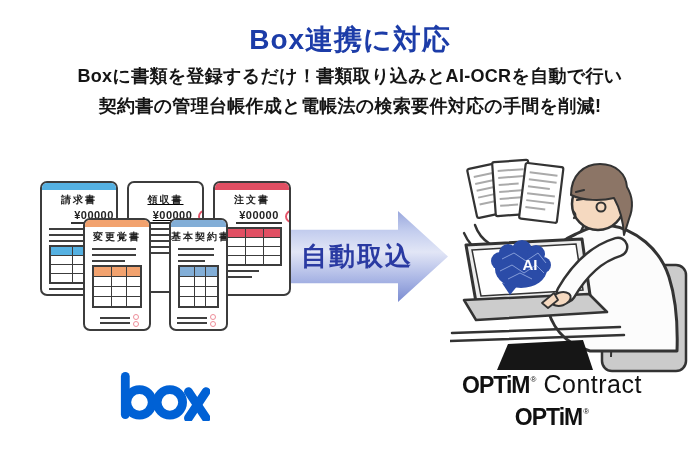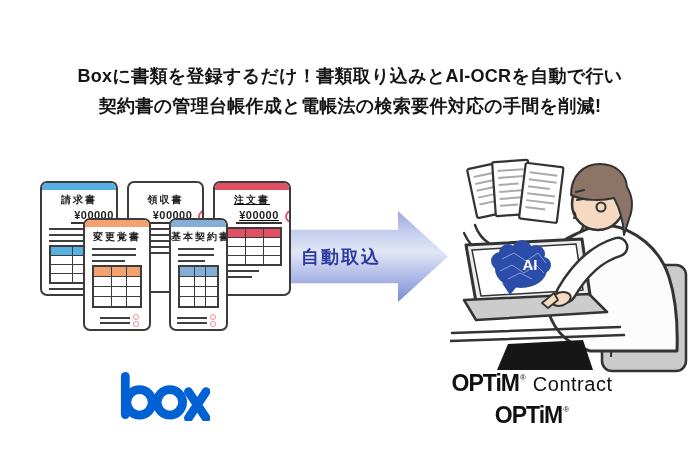--- a/index.html
+++ b/index.html
@@ -11,22 +11,22 @@
            font-size:28px; font-weight:bold; letter-spacing:1px; }
   .sub { position:absolute; left:0; width:100%; margin:0; text-align:center;
          font-size:18px; font-weight:bold; color:#151515; letter-spacing:0.3px; }
   .sub1 { top:64px; } .sub2 { top:94px; }
 
   
   .docs { position:absolute; left:38px; top:170px; width:256px; height:163px; z-index:3; }
   .doc-card { position:absolute; background:#fff; border:2px solid #3c3c3c; border-radius:7px;
               box-sizing:border-box; overflow:hidden; }
   .card-invoice   { left:2px;   top:11px; width:78px; height:115px; z-index:1; }
-  .card-receipt   { left:89px;  top:11px; width:77px; height:112px; z-index:1; }
-  .card-order     { left:175px; top:11px; width:78px; height:115px; z-index:1;text-decoration:underline; }
+  .card-receipt   { left:89px;  top:11px; width:77px; height:112px; z-index:1;text-decoration:underline; }
+  .card-order     { left:175px; top:11px; width:78px; height:115px; z-index:1; }
   .card-amendment { left:45px;  top:48px; width:68px; height:113px; z-index:2; }
   .card-contract  { left:131px; top:48px; width:59px; height:113px; z-index:2; }
 
   .doc-bar { height:7px; }
   .doc-title { font-size:10px; font-weight:bold; letter-spacing:2px; text-align:center;
                margin-top:3px; color:#222; white-space:nowrap; }
   .amount-row { display:flex; justify-content:center; align-items:center; gap:3px; margin-top:2px; height:15px;padding-left:30px; }
   .amount { font-size:11px; font-weight:bold; color:#222; border-bottom:2px solid #333;
             padding:0 3px 1px; letter-spacing:0.5px; }
   .stamp { width:13px; height:13px; border:2px solid #e4556a; border-radius:50%; box-sizing:border-box; flex:0 0 auto; }
@@ -45,40 +45,41 @@
   .sig-lines { display:flex; flex-direction:column; gap:3px; width:30px; }
   .sig-lines i { height:2px; background:#3f3f3f; display:block; }
   .stamps { display:flex; flex-direction:column; gap:1px; }
   .stamps i { width:6px; height:6px; border:1.5px solid #ee8e9a; border-radius:50%; display:block; box-sizing:border-box; }
 
   
   .arrow { position:absolute; left:288px; top:211px; width:160px; height:91px; z-index:1;
     background:linear-gradient(180deg,#9aa8dd 0%,#c3cdee 22%,#e2e6f6 45%,#aab6e5 75%,#7b8cd1 100%);
     clip-path:polygon(0 20.6%, 68.75% 20.6%, 68.75% 0, 100% 50%, 68.75% 100%, 68.75% 79.4%, 0 79.4%);
     display:flex; align-items:center; }
-  .arrow-label { font-size:18px; font-weight:bold; letter-spacing:2px; margin-left:13px; white-space:nowrap; }
+  .arrow-label { font-size:26px; font-weight:bold; letter-spacing:2px; margin-left:13px; white-space:nowrap; }
 
   
   .person { position:absolute; left:450px; top:147px; width:240px; height:226px; z-index:2; }
 
   
   .boxlogo { position:absolute; left:116px; top:370px; width:94px; height:51px; }
-  .optim { position:absolute; left:404px; top:372px; width:256px; text-align:left; color:#111; }
+  .optim { position:absolute; left:424px; top:372px; width:256px; text-align:left; color:#111; }
   .optim-line { display:flex; align-items:baseline; justify-content:center; line-height:1; }
   .optim-line2 { margin-top:9px; }
   .brand { font-weight:900; font-size:23px; letter-spacing:-1px; }
   .reg { font-size:8px; position:relative; top:-11px; margin-left:1px; }
-  .product { font-size:20px; font-weight:400; letter-spacing:0.5px; margin-left:7px; }
+  .product { font-size:25px; font-weight:400; letter-spacing:0.5px; margin-left:7px; }
   .product-jp { font-size:25px; letter-spacing:1px; }
 </style>
 </head>
 <body>
 
 <div class="stage">
 
+  <h1 class="title" style="color: rgb(28, 60, 168);">Box連携に対応</h1>
   <p class="sub sub1">Boxに書類を登録するだけ！書類取り込みとAI-OCRを自動で行い</p>
   <p class="sub sub2">契約書の管理台帳作成と電帳法の検索要件対応の手間を削減!</p>
 
   <div class="docs">
 
     <div class="doc-card card-invoice">
       <div class="doc-bar" style="background: rgb(85, 177, 226);"></div>
       <div class="doc-title">請求書</div>
       <div class="amount-row">
         <span class="amount">¥00000</span>

